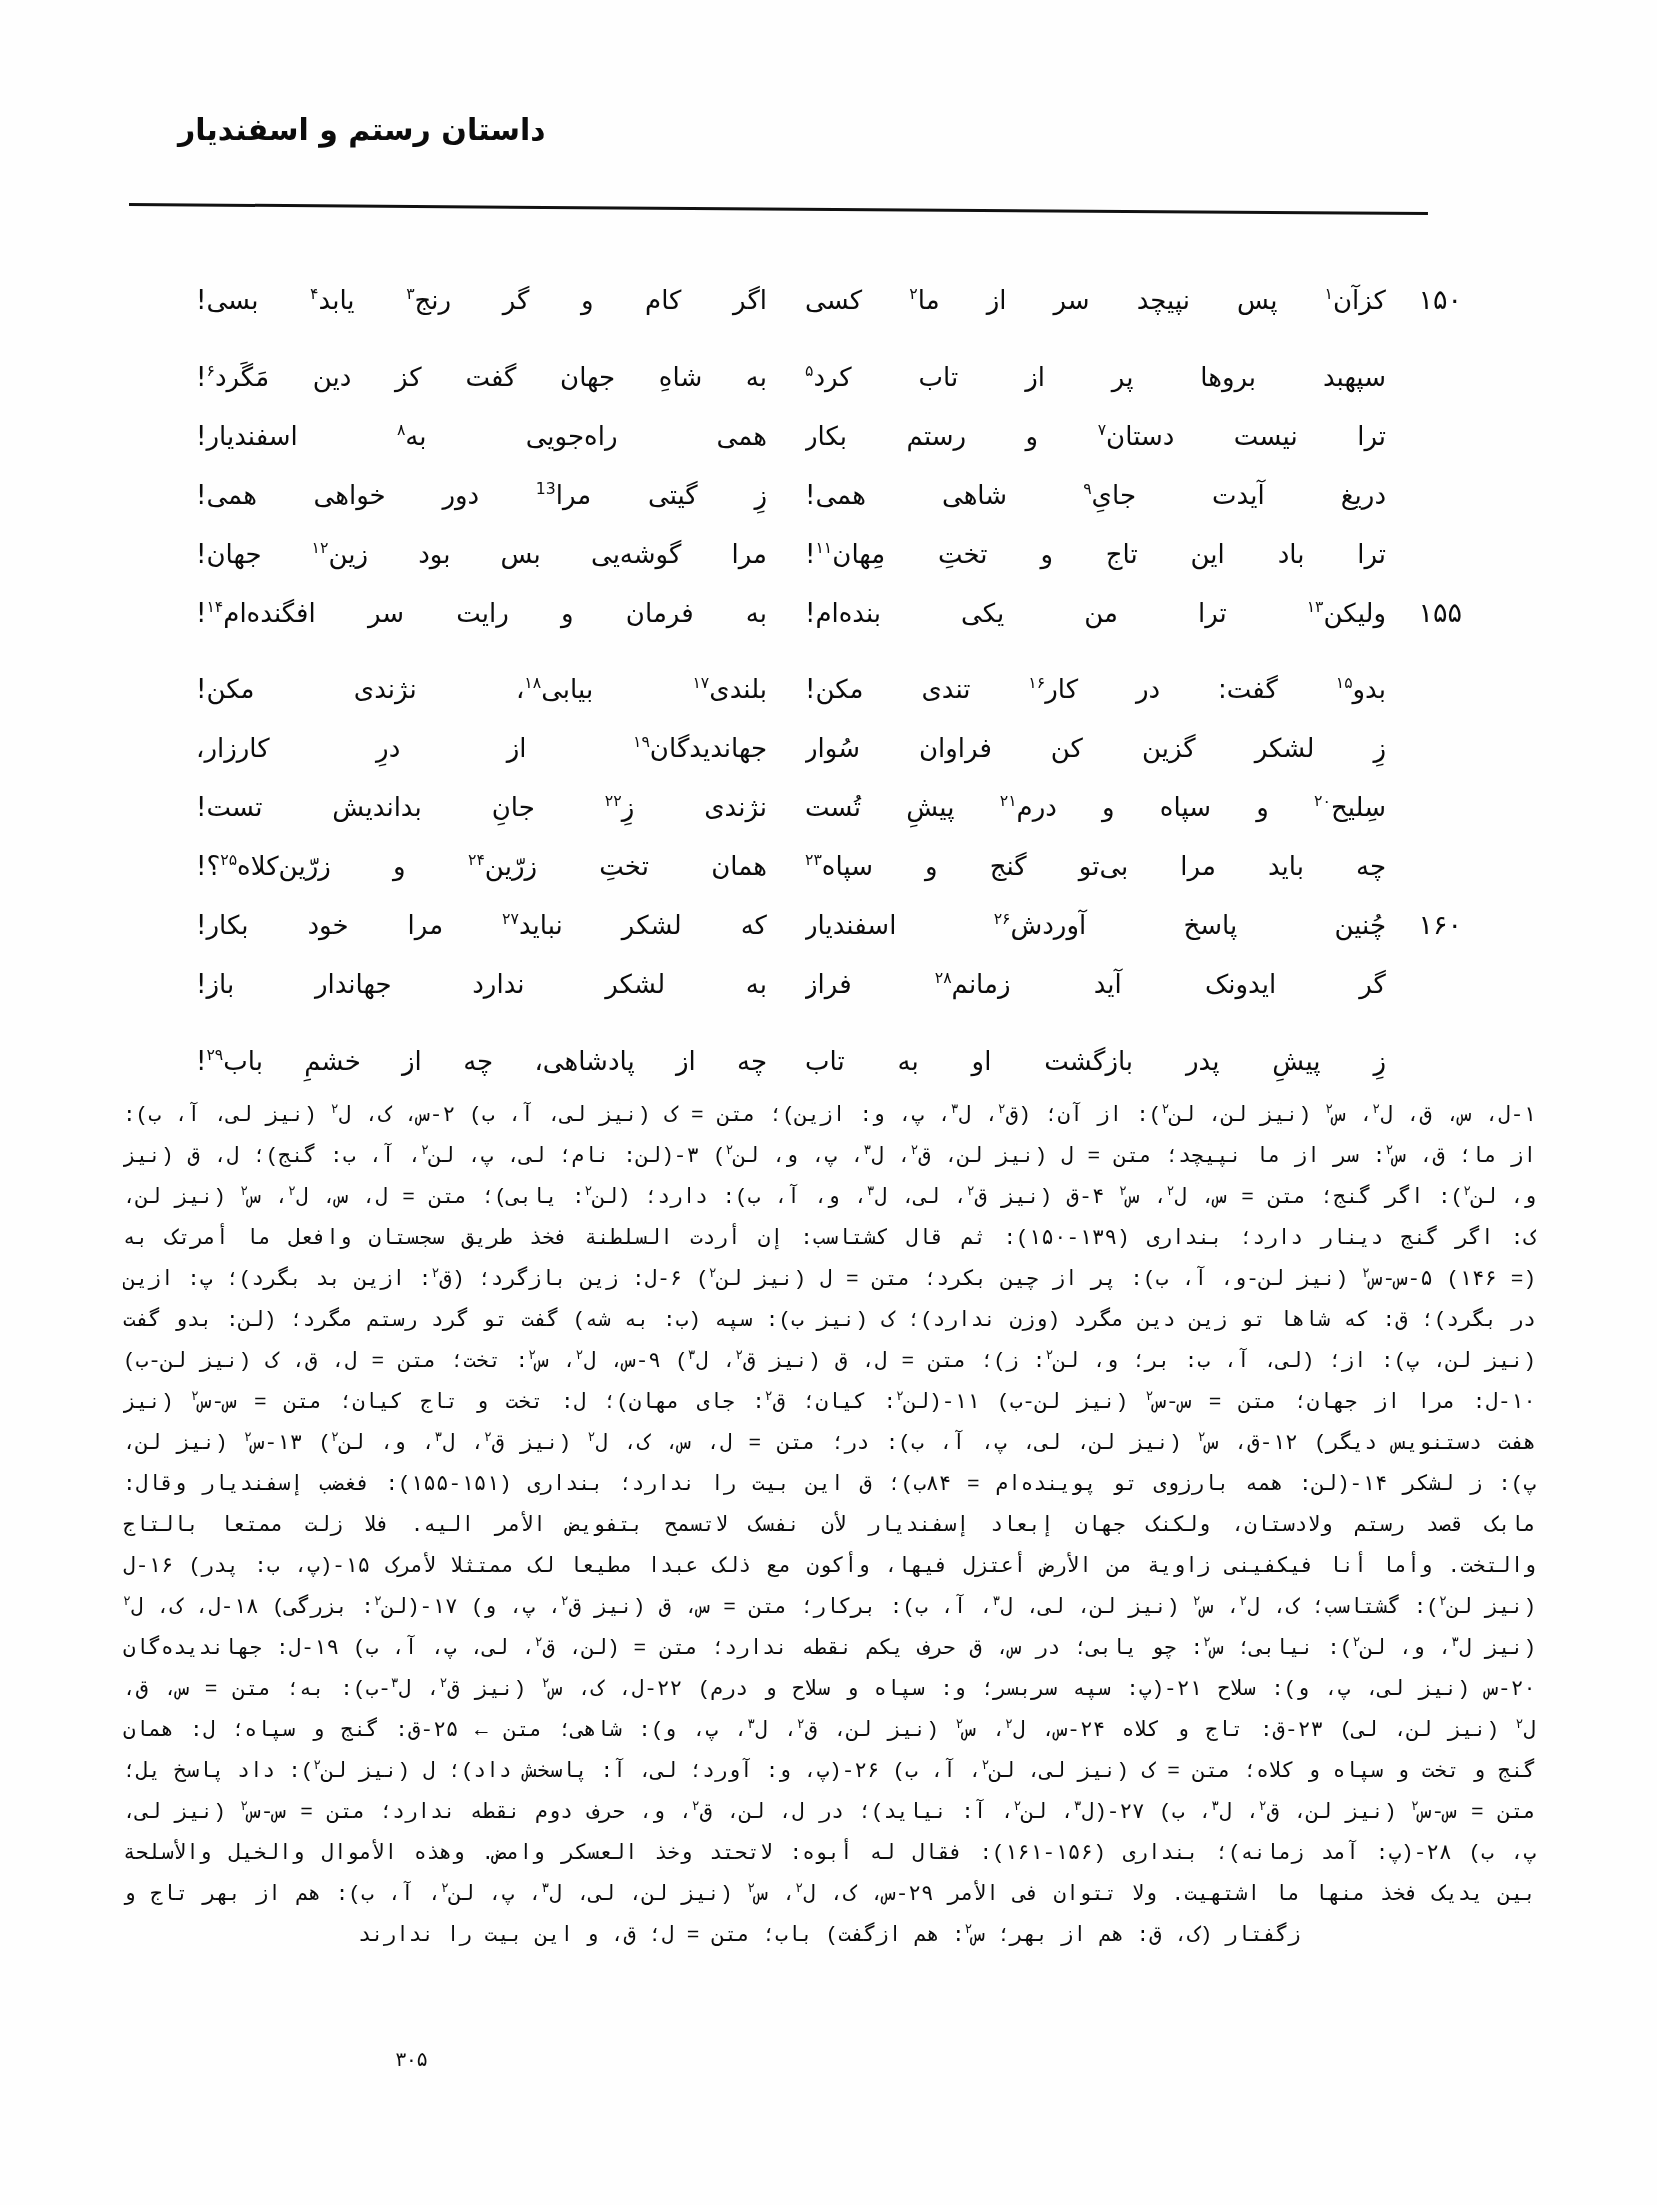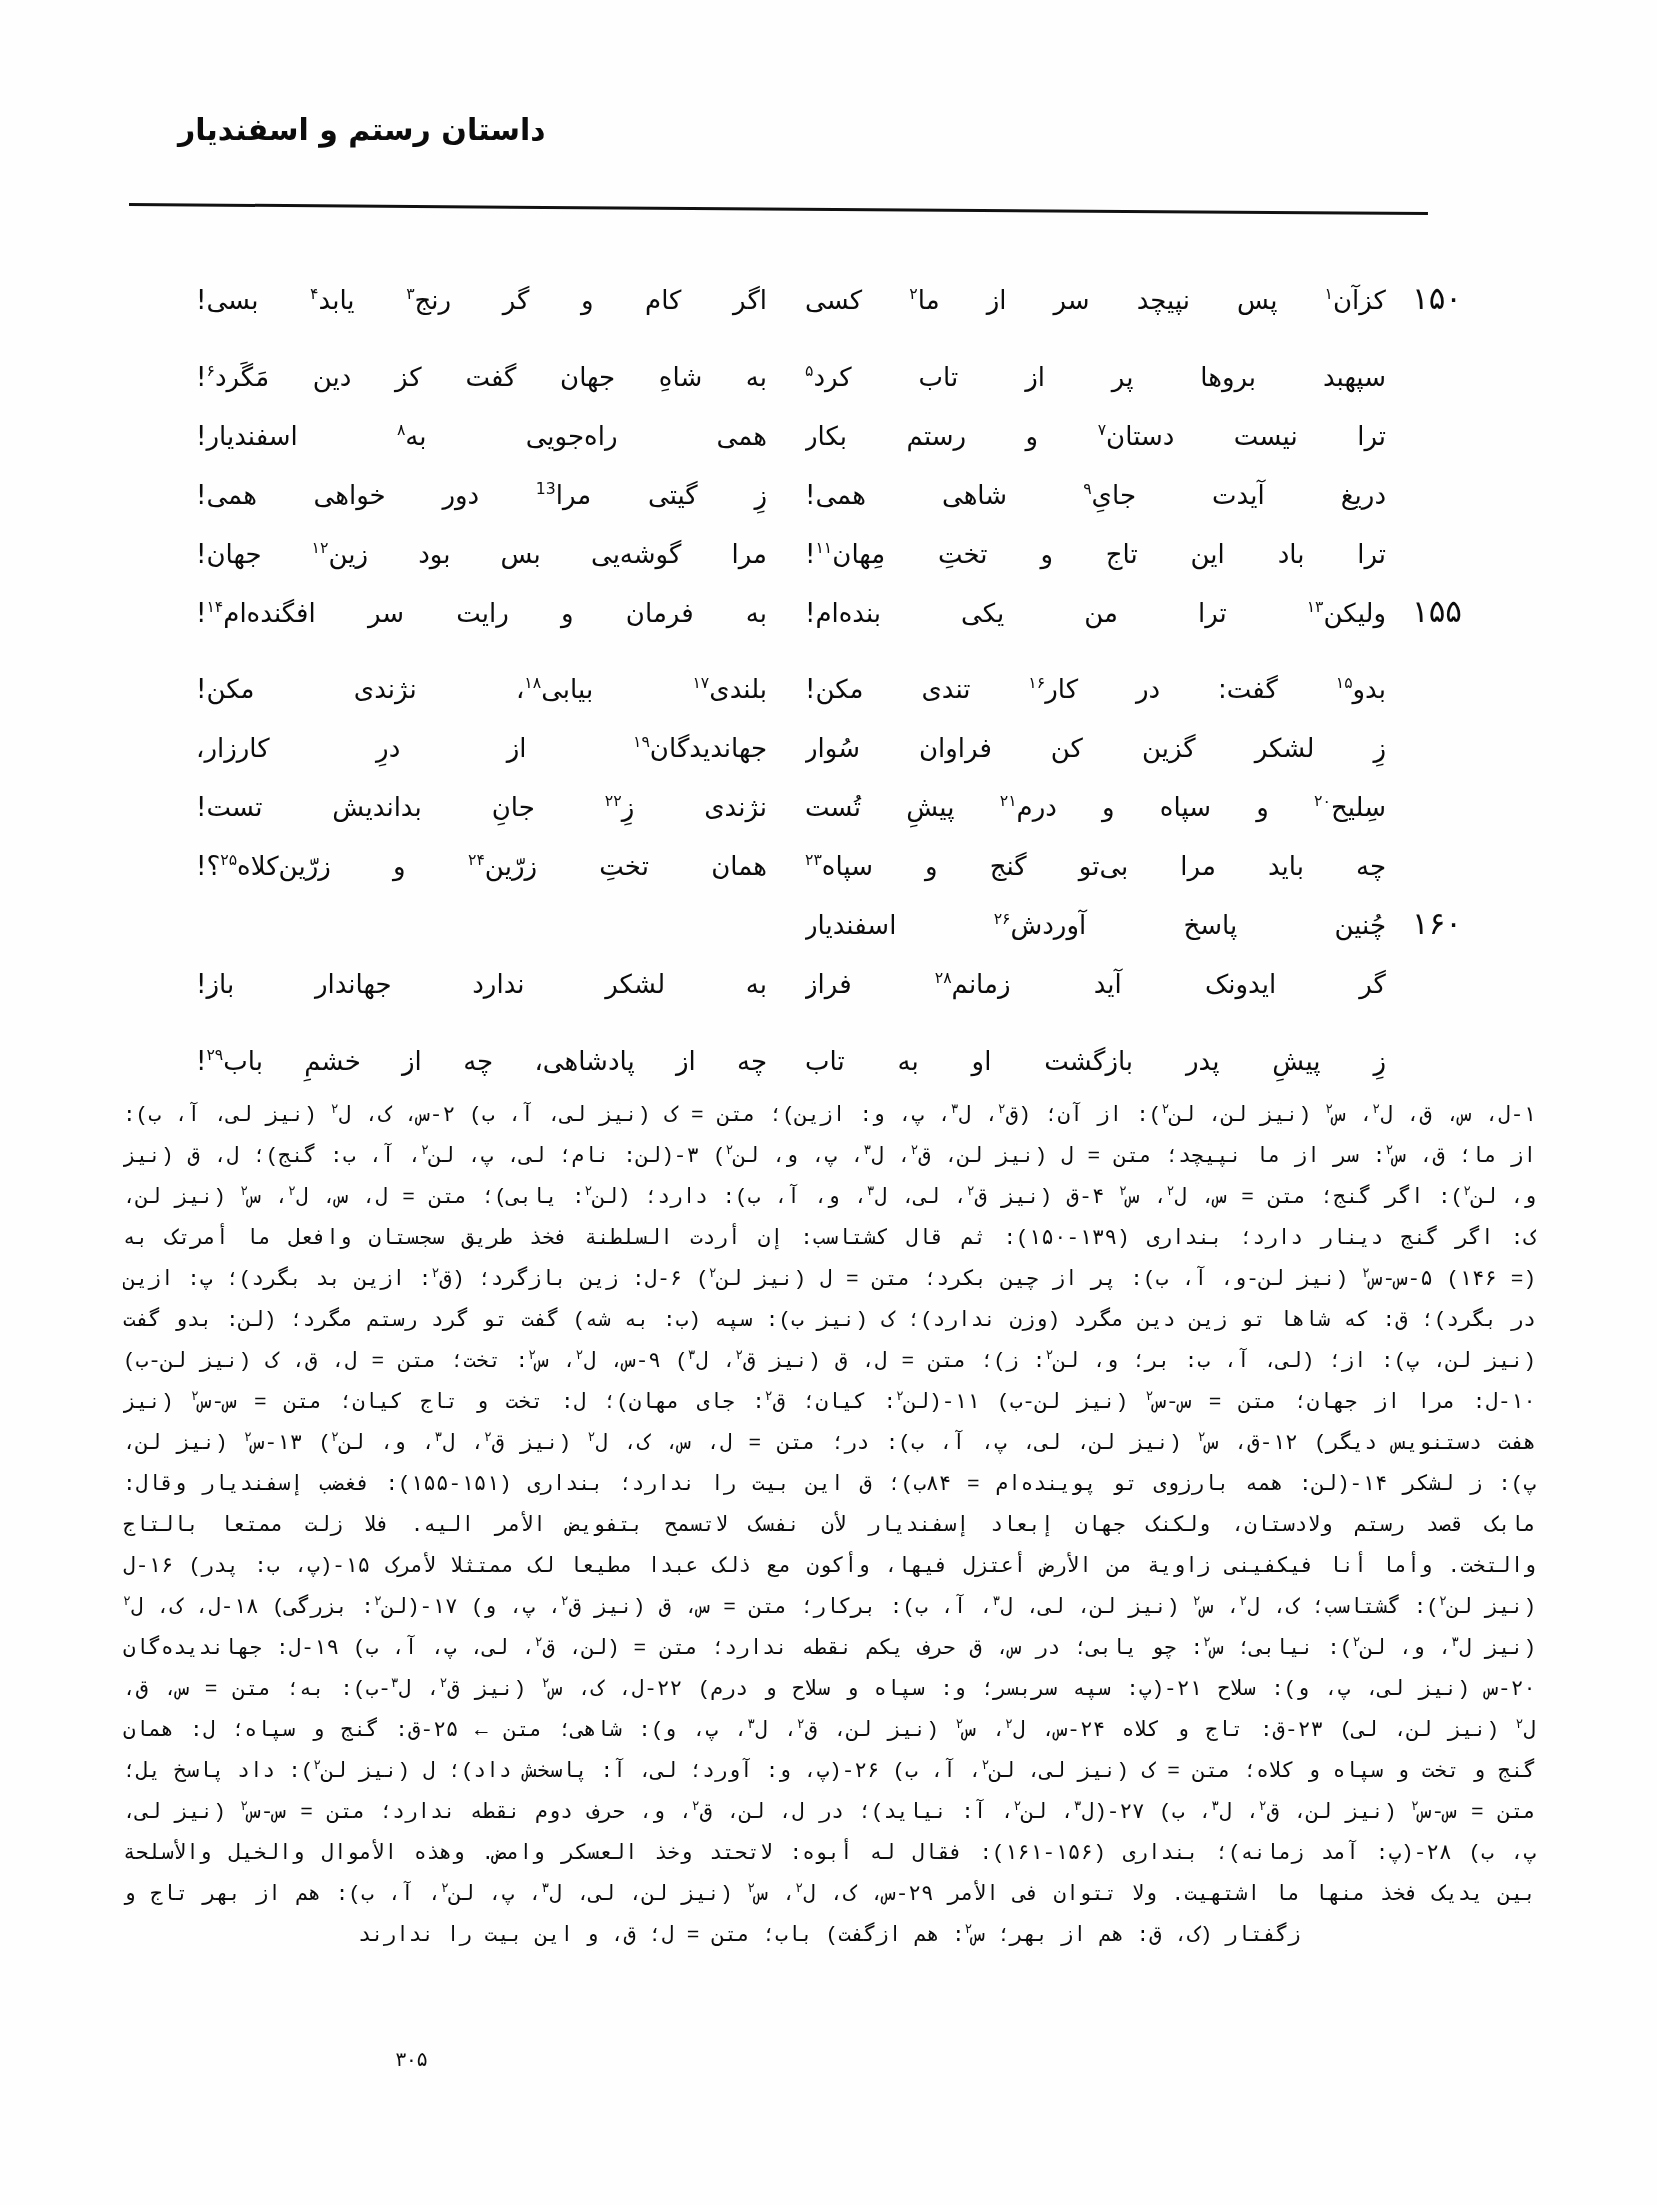--- a/index.html
+++ b/index.html
@@ -15,21 +15,21 @@
     direction:rtl; white-space:nowrap;margin-left:48px;
   }
   .head-rule {
     position:absolute; top:203px; left:130px; width:1299px; height:2.7px;
     background:#111; transform:rotate(0.4deg); transform-origin:left center;
   }
   .verses { position:absolute; top:271px; right:195px; }
   .vgroup { margin-bottom:17.7px; }
   .vrow { display:flex; direction:rtl; align-items:baseline; height:59px; }
   .vnum {
-    flex:0 0 76px; width:76px; font-size:31px; text-align:right;
+    flex:0 0 76px; width:76px; font-size:27px; text-align:right;
     white-space:nowrap;
   }
   .hemi {
     font-size:26px; line-height:59px;
     text-align:justify; text-align-last:justify;
     overflow:hidden; white-space:normal; height:59px;
   }
   .hemi.h-right { width:581px; margin-left:38px; }
   .hemi.h-left  { width:571px; }
   .hemi sup { font-size:15.7px; line-height:0; }
@@ -107,20 +107,21 @@
           <span class="hemi h-left">نژندی زِ<sup>۲۲</sup> جانِ بداندیش تست!</span>
         </div>
         <div class="vrow">
           <span class="vnum"></span>
           <span class="hemi h-right">چه باید مرا بی‌تو گنج و سپاه<sup>۲۳</sup></span>
           <span class="hemi h-left">همان تختِ زرّین<sup>۲۴</sup> و زرّین‌کلاه<sup>۲۵</sup>؟!</span>
         </div>
         <div class="vrow">
           <span class="vnum">۱۶۰</span>
           <span class="hemi h-right">چُنین پاسخ آوردش<sup>۲۶</sup> اسفندیار</span>
+          <span class="hemi h-left">که لشکر نباید<sup>۲۷</sup> مرا خود بکار!</span>
         </div>
         <div class="vrow">
           <span class="vnum"></span>
           <span class="hemi h-right">گر ایدونک آید زمانم<sup>۲۸</sup> فراز</span>
           <span class="hemi h-left">به لشکر ندارد جهاندار باز!</span>
         </div>
       </div>
       <div class="vgroup">
         <div class="vrow">
           <span class="vnum"></span>

